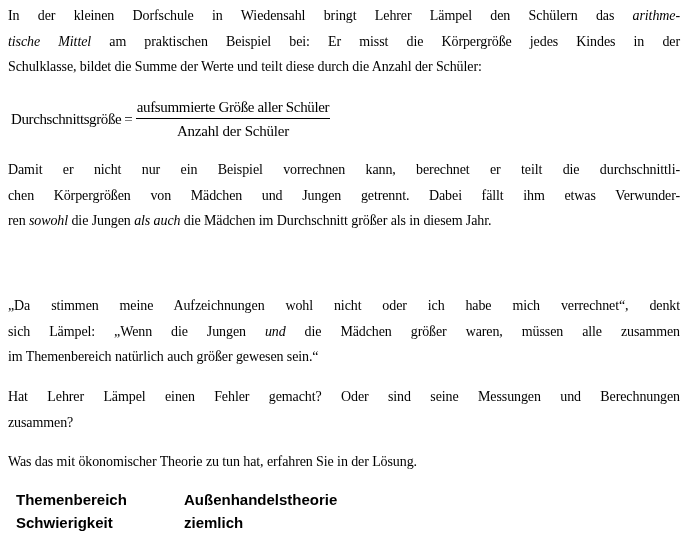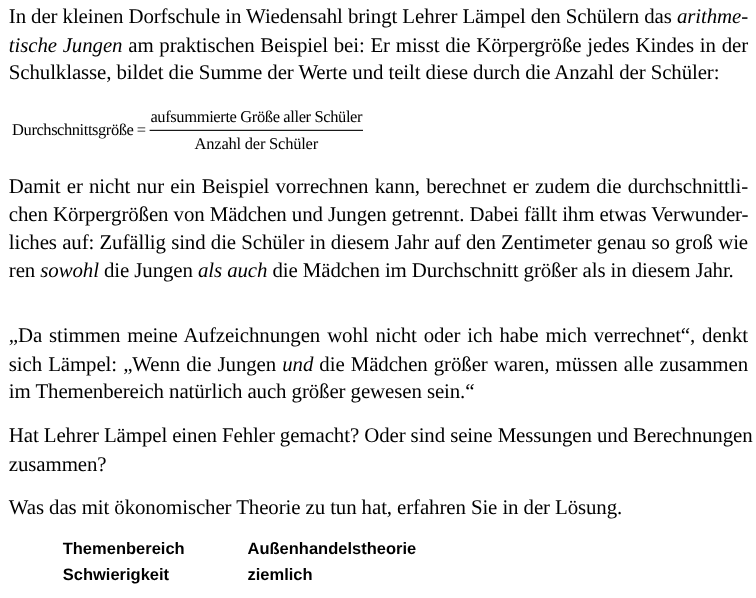--- a/index.html
+++ b/index.html
@@ -12,21 +12,21 @@
       height: 544px;
       position: relative;
       overflow: hidden;
       font-family: "Liberation Serif", "DejaVu Serif", serif;
       color: #000000;
     }
     .para {
       position: absolute;
       left: 8px;
       width: 672px;
-      font-size: 19px;
+      font-size: 14px;
       line-height: 25.5px;
       text-align: justify;
       margin: 0;
       letter-spacing: -0.1px;
     }
     .line {
       display: block;
       white-space: nowrap;
       text-align-last: justify;
       text-align: justify;
@@ -76,52 +76,50 @@
     .meta {
       position: absolute;
       left: 16px;
       top: 488px;
       font-family: "Liberation Sans", "DejaVu Sans", sans-serif;
       font-size: 15px;
       line-height: 23px;
     }
     .meta-row {
       display: flex;
-      margin-left: 41px;
     }
     .meta-key {
       width: 168px;
       font-weight: bold;
     }
     .meta-val {
       font-weight: bold;
     }
   </style>
 </head>
 <body>
 
 <div class="para" style="top:3px;">
   <span class="line"><span>In der kleinen Dorfschule in Wiedensahl bringt Lehrer Lämpel den Schülern das </span><em>arithme-</em></span>
-  <span class="line"><em>tische Jungen</em><span> am praktischen Beispiel bei: Er misst die Körpergröße jedes Kindes in der</span></span>
+  <span class="line"><em>tische Mittel</em><span> am praktischen Beispiel bei: Er misst die Körpergröße jedes Kindes in der</span></span>
   <span class="line last"><span>Schulklasse, bildet die Summe der Werte und teilt diese durch die Anzahl der Schüler:</span></span>
 </div>
 
 <div class="formula">
   <span class="lhs">Durchschnittsgröße</span>
   <span class="eq">=</span>
   <span class="frac">
     <span class="num">aufsummierte Größe aller Schüler</span>
     <span class="den">Anzahl der Schüler</span>
   </span>
 </div>
 
 <div class="para" style="top:157px;">
-  <span class="line">Damit er nicht nur ein Beispiel vorrechnen kann, berechnet er zudem die durchschnittli-</span>
+  <span class="line">Damit er nicht nur ein Beispiel vorrechnen kann, berechnet er teilt die durchschnittli-</span>
   <span class="line">chen Körpergrößen von Mädchen und Jungen getrennt. Dabei fällt ihm etwas Verwunder-</span>
-  <span class="line">liches auf: Zufällig sind die Schüler in diesem Jahr auf den Zentimeter genau so groß wie</span>
   <span class="line last"><span>ren </span><em>sowohl</em><span> die Jungen </span><em>als auch</em><span> die Mädchen im Durchschnitt größer als in diesem Jahr.</span></span>
 </div>
 
 <div class="para" style="top:293px;">
   <span class="line">„Da stimmen meine Aufzeichnungen wohl nicht oder ich habe mich verrechnet“, denkt</span>
   <span class="line"><span>sich Lämpel: „Wenn die Jungen </span><em>und</em><span> die Mädchen größer waren, müssen alle zusammen</span></span>
   <span class="line last">im Themenbereich natürlich auch größer gewesen sein.“</span>
 </div>
 
 <div class="para" style="top:384px;">

